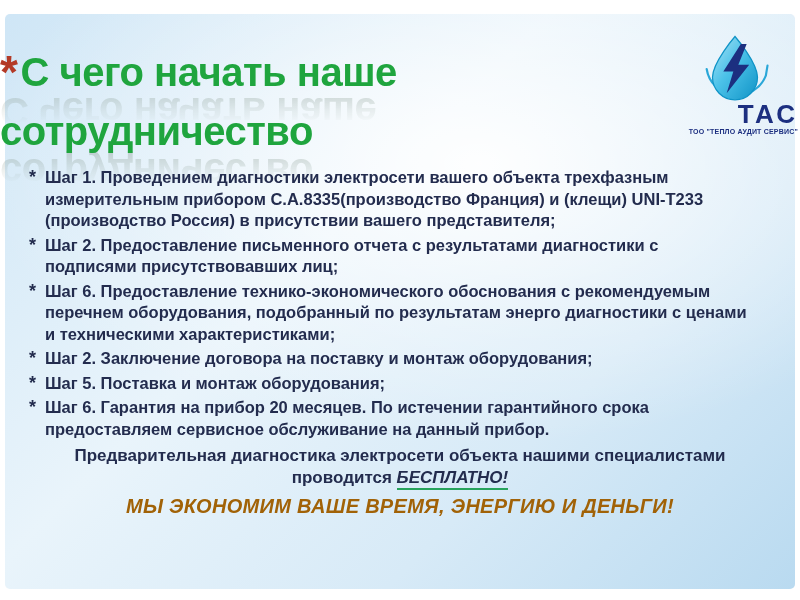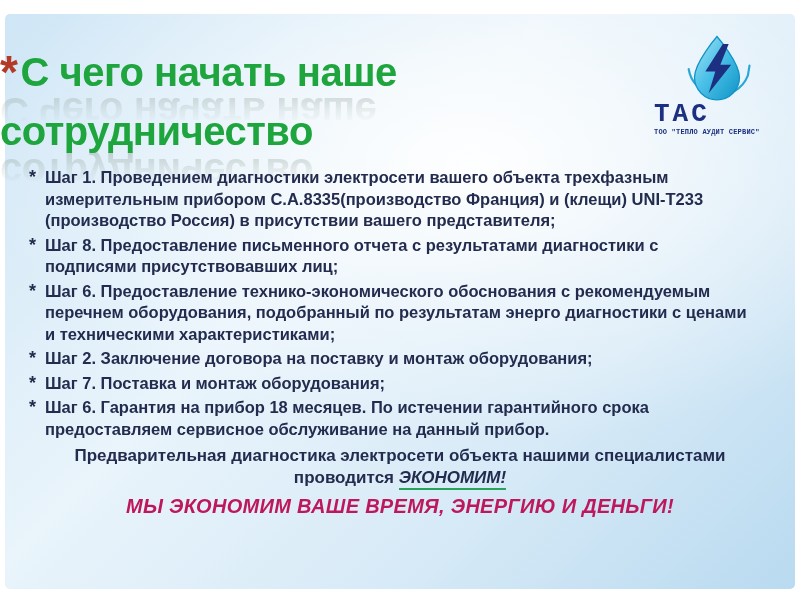--- a/index.html
+++ b/index.html
@@ -49,25 +49,24 @@
     color: #b33a27;
     font-size: 46px;
     font-weight: bold;
     margin-right: 3px;
     position: relative;
     top: 2px;
     z-index: 2;
   }
   .logo {
     position: absolute;
-    top: 34px; right: 20px;
+    top: 34px; right: 2px;
     width: 126px;
-    text-align: left;
+    text-align: right;
     z-index: 3;
-    font-family: Liberation Mono, monospace;
   }
   .logo svg { display:block; margin: 0 auto; }
   .logo-acronym {
     font-size: 26px; font-weight: bold; color: #1c2f80;
     letter-spacing: 3px; line-height: 24px; margin-top: -2px;
   }
   .logo-company {
     font-size: 7px; font-weight: bold; color: #1c2f80;
     margin-top: 2px; letter-spacing: 0.2px; white-space: nowrap;
   }
@@ -106,21 +105,21 @@
     border-bottom: 2.5px solid #27a35c;
     padding-bottom: 1px;
   }
   .slogan {
     position: relative; z-index: 2;
     margin-top: 6px;
     text-align: center;
     font-size: 20px;
     font-weight: bold;
     font-style: italic;
-    color: #be185d;
+    color: #a16207;
     letter-spacing: 0.3px;
   }
 </style>
 </head>
 <body>
 
 <div class="slide">
   <div class="slide-bg"></div>
 
   <div class="logo">
@@ -151,38 +150,38 @@
     </div>
   </div>
 
   <ul class="steps">
     <li class="step">
       <span class="bullet">*</span>
       <span class="step-text">Шаг 1. Проведением диагностики электросети вашего объекта трехфазным измерительным прибором С.А.8335(производство Франция) и (клещи) UNI-T233 (производство Россия) в присутствии вашего представителя;</span>
     </li>
     <li class="step">
       <span class="bullet">*</span>
-      <span class="step-text">Шаг 8. Предоставление письменного отчета с результатами диагностики с подписями присутствовавших лиц;</span>
+      <span class="step-text">Шаг 2. Предоставление письменного отчета с результатами диагностики с подписями присутствовавших лиц;</span>
     </li>
     <li class="step">
       <span class="bullet">*</span>
       <span class="step-text">Шаг 6. Предоставление технико-экономического обоснования с рекомендуемым перечнем оборудования, подобранный по результатам энерго диагностики с ценами и техническими характеристиками;</span>
     </li>
     <li class="step">
       <span class="bullet">*</span>
       <span class="step-text">Шаг 2. Заключение договора на поставку и монтаж оборудования;</span>
     </li>
     <li class="step">
       <span class="bullet">*</span>
-      <span class="step-text">Шаг 7. Поставка и монтаж оборудования;</span>
+      <span class="step-text">Шаг 5. Поставка и монтаж оборудования;</span>
     </li>
     <li class="step">
       <span class="bullet">*</span>
-      <span class="step-text">Шаг 6.  Гарантия на прибор 18 месяцев. По истечении гарантийного срока предоставляем сервисное обслуживание на данный прибор.</span>
+      <span class="step-text">Шаг 6.  Гарантия на прибор 20 месяцев. По истечении гарантийного срока предоставляем сервисное обслуживание на данный прибор.</span>
     </li>
   </ul>
 
   <div class="note">
-    <span>Предварительная диагностика электросети объекта нашими специалистами проводится </span><span class="free">ЭКОНОМИМ!</span>
+    <span>Предварительная диагностика электросети объекта нашими специалистами проводится </span><span class="free">БЕСПЛАТНО!</span>
   </div>
 
   <div class="slogan">МЫ ЭКОНОМИМ ВАШЕ ВРЕМЯ, ЭНЕРГИЮ И ДЕНЬГИ!</div>
 </div>
 
 </body></html>

